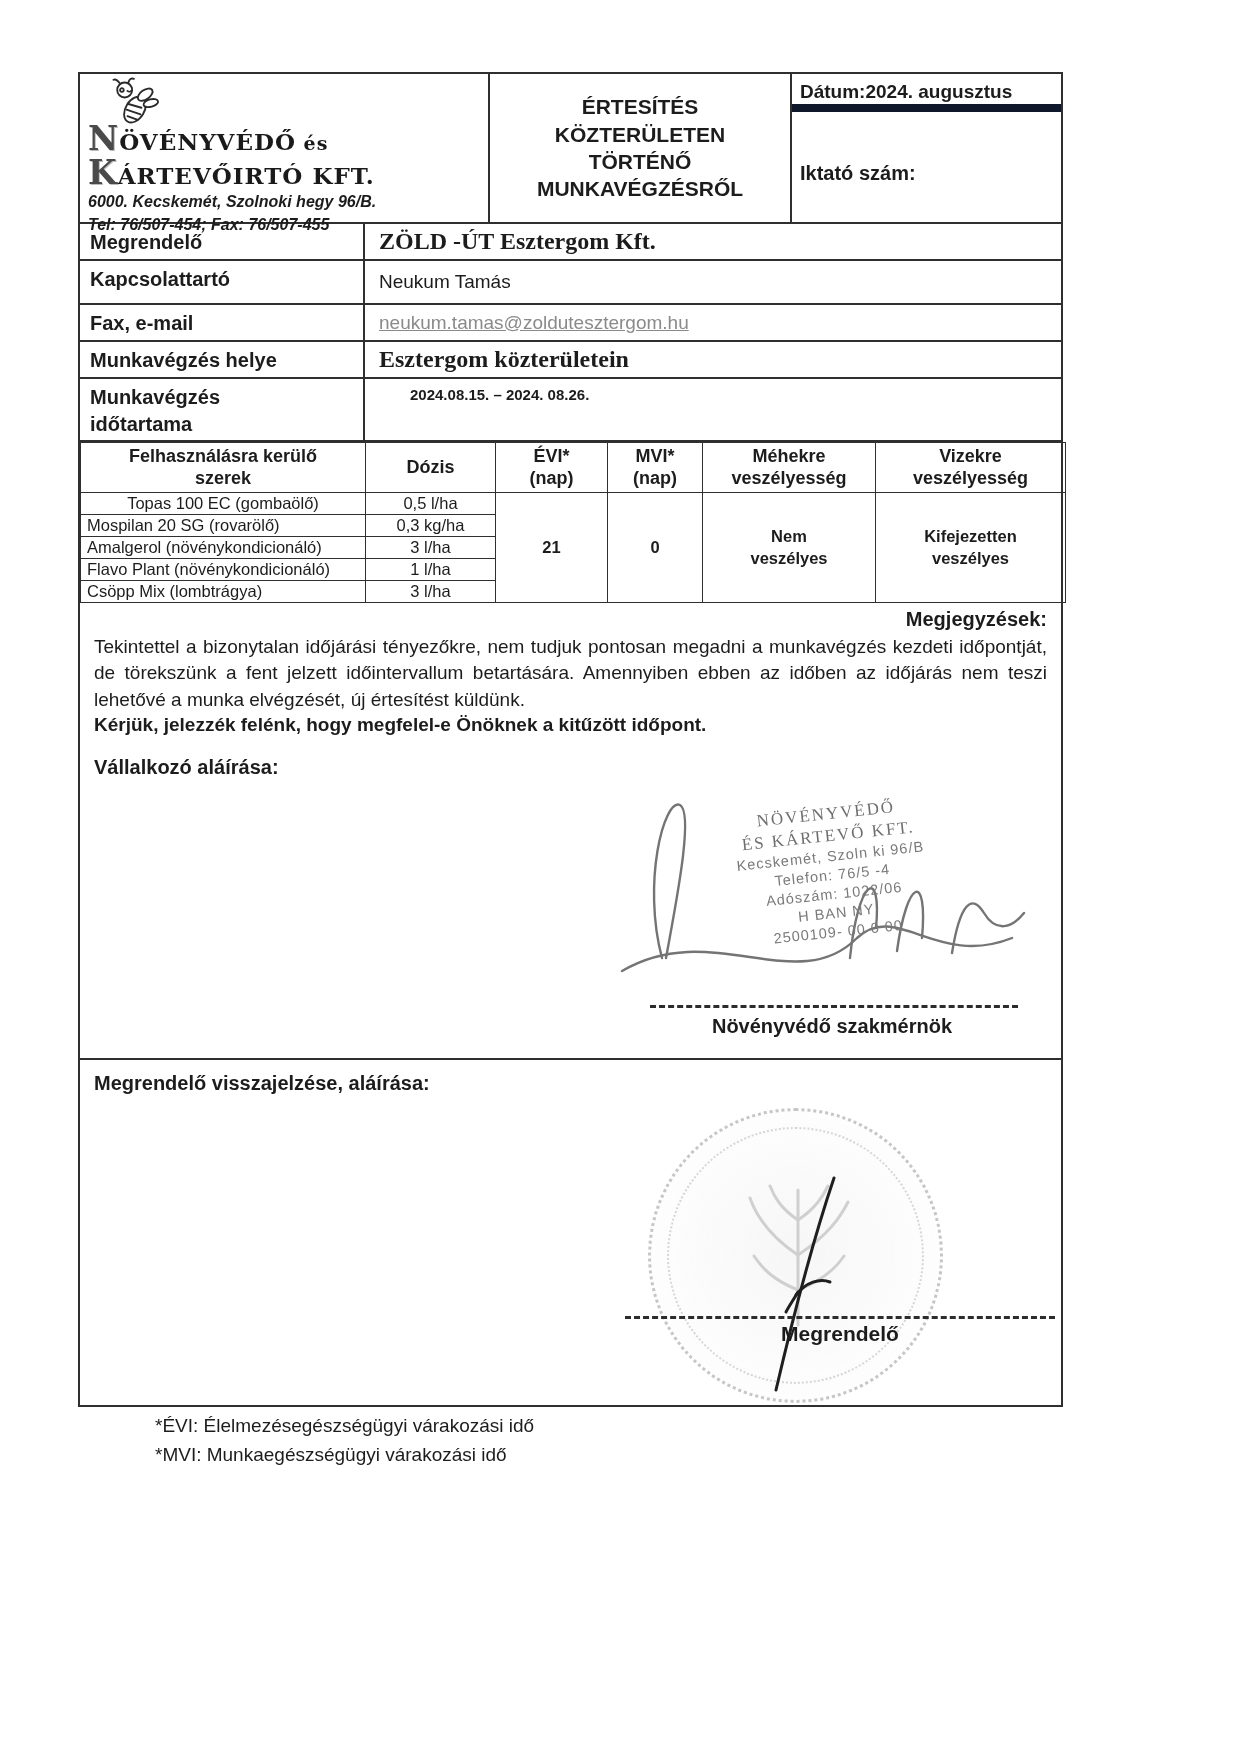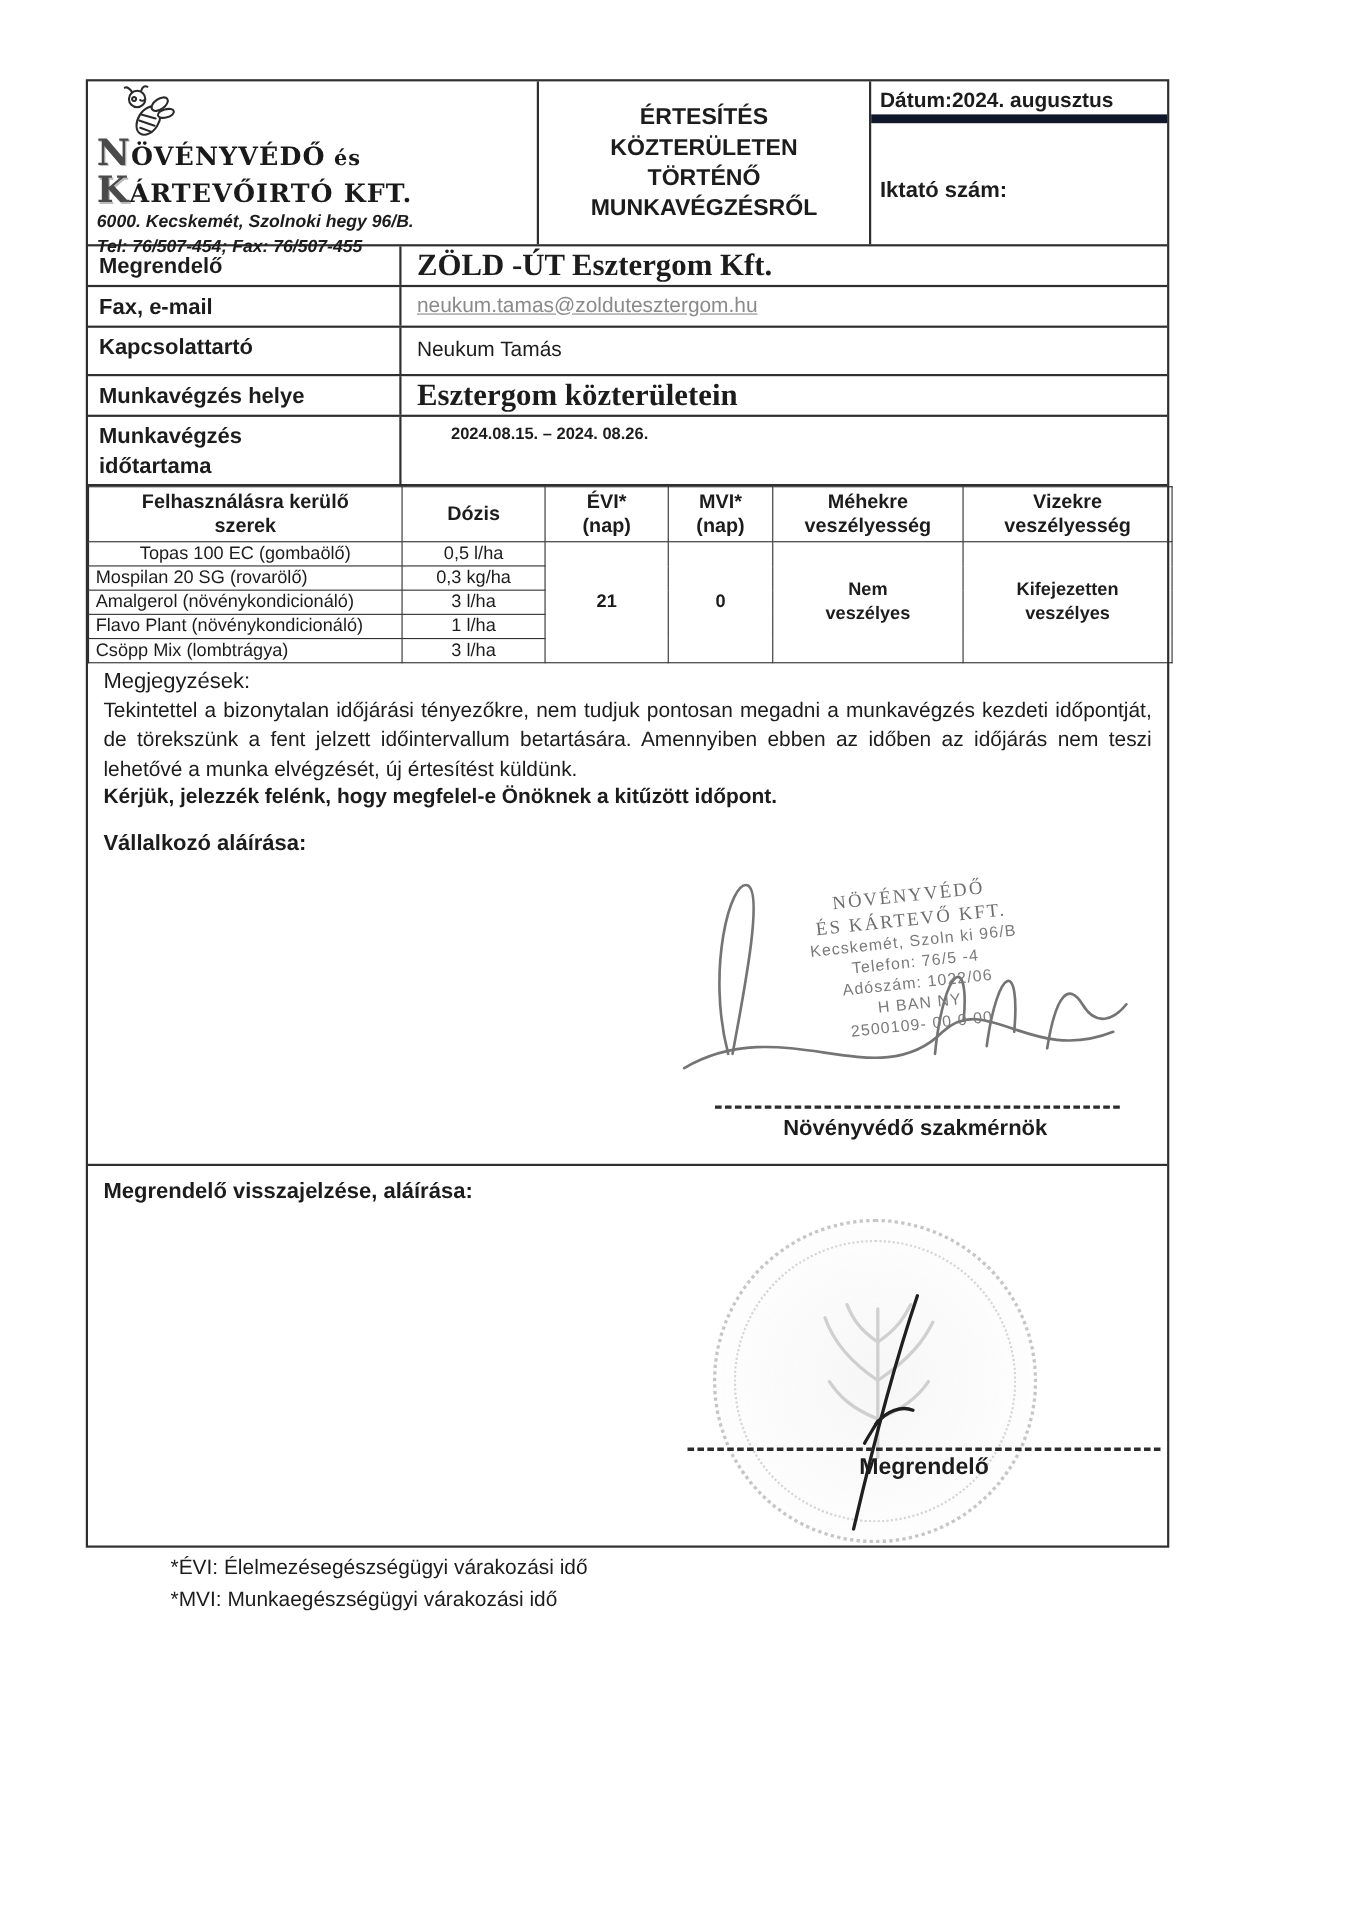--- a/index.html
+++ b/index.html
@@ -22,37 +22,37 @@
   .logo-l1{margin-top:48px;}
   .addr{font-size:16px;font-weight:bold;font-style:italic;margin-top:3px;line-height:1.25;}
   .h-center{width:302px;border-right:2px solid #2f2f2f;box-sizing:border-box;display:flex;flex-direction:column;justify-content:center;align-items:center;text-align:center;font-weight:bold;font-size:21px;line-height:1.3;}
   .h-right{flex:1;font-weight:bold;}
   .date-row{height:38px;border-bottom:8px solid #0f172a;box-sizing:border-box;padding:7px 8px 0 8px;font-size:19px;}
   .iktato{padding:50px 8px 0 8px;font-size:20px;}
   
   .frow{display:flex;border-bottom:2px solid #2f2f2f;box-sizing:border-box;}
   .flabel{width:285px;border-right:2px solid #2f2f2f;box-sizing:border-box;padding:5px 10px;font-weight:bold;font-size:20px;white-space:pre-line;line-height:1.35;}
   .fvalue{flex:1;padding:4px 14px;font-size:19px;display:flex;align-items:center;}
-  .v-serif-b{font-family:"Liberation Serif", serif;font-weight:bold;font-size:28px;}
+  .v-serif-b{font-family:"Liberation Serif", serif;font-weight:bold;font-size:24px;}
   .v-serif{font-family:"Liberation Serif", serif;font-size:20px;}
   .v-email{color:#8a8a8a;text-decoration:underline;}
   .v-date{font-weight:bold;font-size:15px;align-items:flex-start;padding-top:7px;margin-left:31px;}
   .r6{height:63px;}
   
   table.chem{width:100%;border-collapse:collapse;table-layout:fixed;}
   table.chem th,table.chem td{border:1px solid #2f2f2f;box-sizing:border-box;}
   table.chem th{font-size:18px;font-weight:bold;line-height:1.2;padding:3px 2px;text-align:center;}
   table.chem td{font-size:16.5px;height:22px;padding:0 6px;}
   td.agent{text-align:left;padding-left:16px;}
   td.dose{text-align:center;}
   td.bigval{font-size:22px;font-weight:bold;text-align:center;vertical-align:middle;}
   td.hazard{font-size:19px;font-weight:bold;text-align:center;vertical-align:middle;white-space:pre-line;line-height:1.3;}
   
   .notes{position:relative;height:455px;box-sizing:border-box;padding:5px 14px;font-size:19px;}
-  .notes-heading{font-weight:normal;font-size:20px;}
+  .notes-heading{font-weight:bold;font-size:20px;text-align:right;}
   .notes-body{margin:3px 0 0 0;text-align:justify;line-height:1.38;}
   .notes-request{font-weight:bold;margin-top:1px;}
   .vallalkozo{font-weight:bold;font-size:20px;margin-top:20px;}
   .stamp1{
     position:absolute;left:552px;top:200px;width:400px;transform:rotate(-6deg);
     color:#7a7a7a;font-size:14.5px;letter-spacing:1px;line-height:1.3;text-align:center;
   }
   .stamp1 .s-big{font-size:17px;font-family:"Liberation Serif", serif;letter-spacing:2px;color:#6e6e6e;}
   .sig1{position:absolute;left:512px;top:150px;pointer-events:none;}
   .dash1{position:absolute;left:570px;top:402px;width:368px;border-top:3.5px dashed #2c2c2c;}
@@ -106,27 +106,27 @@
     <div class="h-right">
       <div class="date-row">Dátum:2024. augusztus</div>
       <div class="iktato">Iktató szám:</div>
     </div>
   </div>
 
   <div class="frow" style="height:37px">
     <div class="flabel">Megrendelő</div>
     <div class="fvalue v-serif-b">ZÖLD -ÚT Esztergom Kft.</div>
   </div>
+  <div class="frow" style="height:44px">
+    <div class="flabel">Kapcsolattartó</div>
+    <div class="fvalue">Neukum Tamás</div>
+  </div>
   <div class="frow" style="height:37px">
     <div class="flabel">Fax, e-mail</div>
     <div class="fvalue v-email">neukum.tamas@zoldutesztergom.hu</div>
-  </div>
-  <div class="frow" style="height:44px">
-    <div class="flabel">Kapcsolattartó</div>
-    <div class="fvalue">Neukum Tamás</div>
   </div>
   <div class="frow" style="height:37px">
     <div class="flabel">Munkavégzés helye</div>
     <div class="fvalue v-serif-b">Esztergom közterületein</div>
   </div>
   <div class="frow r6">
     <div class="flabel">Munkavégzés
 időtartama</div>
     <div class="fvalue v-date">2024.08.15. – 2024. 08.26.</div>
   </div>

